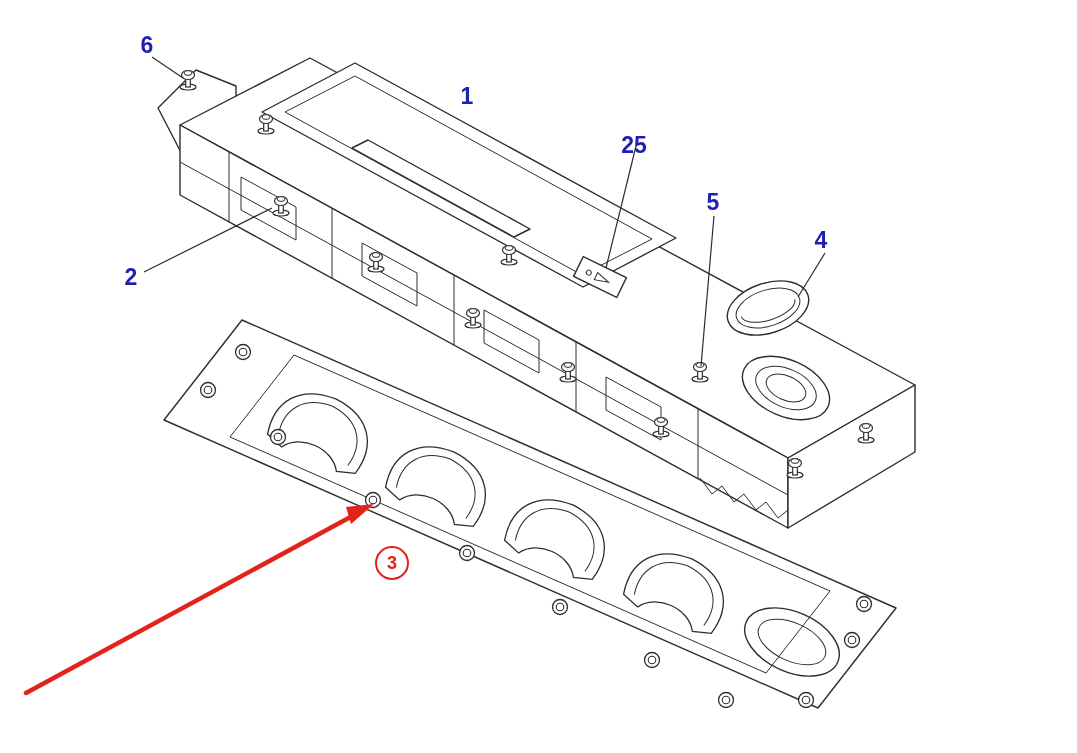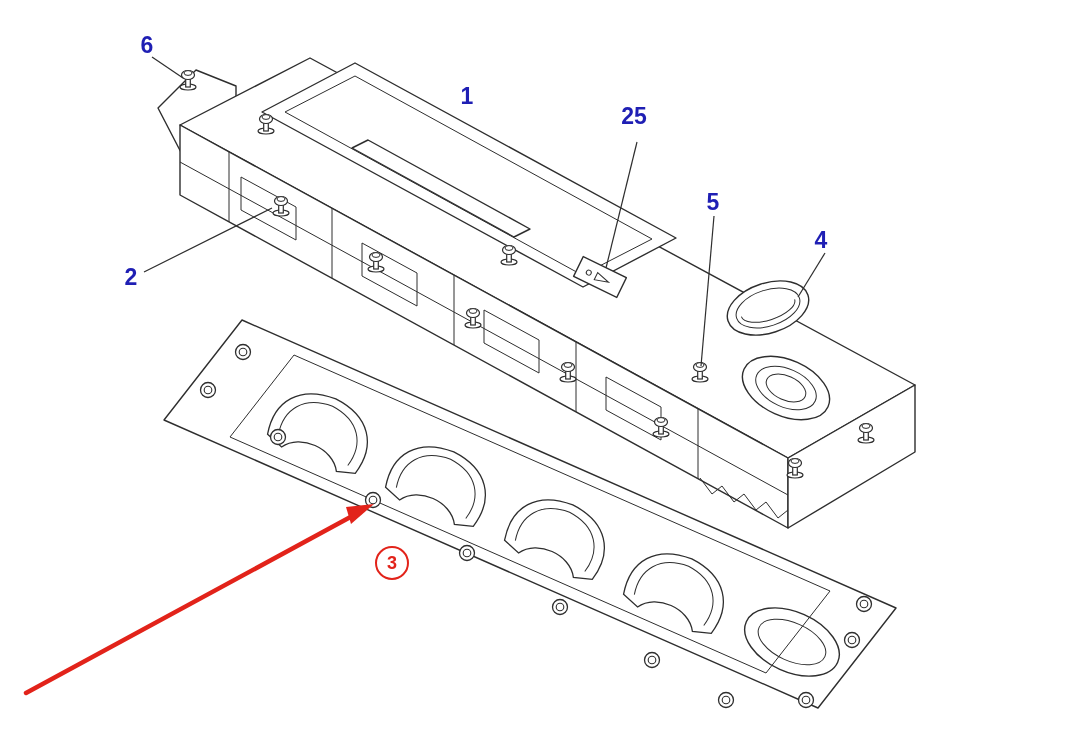--- a/index.html
+++ b/index.html
@@ -156,21 +156,21 @@
     <g>
       <line x1="26" y1="693" x2="356" y2="514" stroke-width="4.5" stroke-linecap="round" stroke="#e2231a"></line>
       <polygon points="374,504 351,524 346,507" fill="#e2231a"></polygon>
     </g>
   </svg>
 
   <div class="callout" style="left: 147px; top: 45px; color: rgb(31, 31, 180);">6</div>
 
   <div class="callout" style="left: 467px; top: 96px; color: rgb(31, 31, 180);">1</div>
 
-  <div class="callout" style="left: 634px; top: 116px; color: rgb(31, 31, 180);">25</div>
+  <div class="callout" style="left: 634px; top: 145px; color: rgb(31, 31, 180);">25</div>
 
   <div class="callout" style="left: 713px; top: 202px; color: rgb(31, 31, 180);">5</div>
 
   <div class="callout" style="left: 821px; top: 240px; color: rgb(31, 31, 180);">4</div>
 
   <div class="callout" style="left: 131px; top: 277px; color: rgb(31, 31, 180);">2</div>
 
   <div class="callout-circled" style="left: 392px; top: 563px; border-color: rgb(226, 35, 26);">
     <span style="color: rgb(226, 35, 26);">3</span>
   </div>

